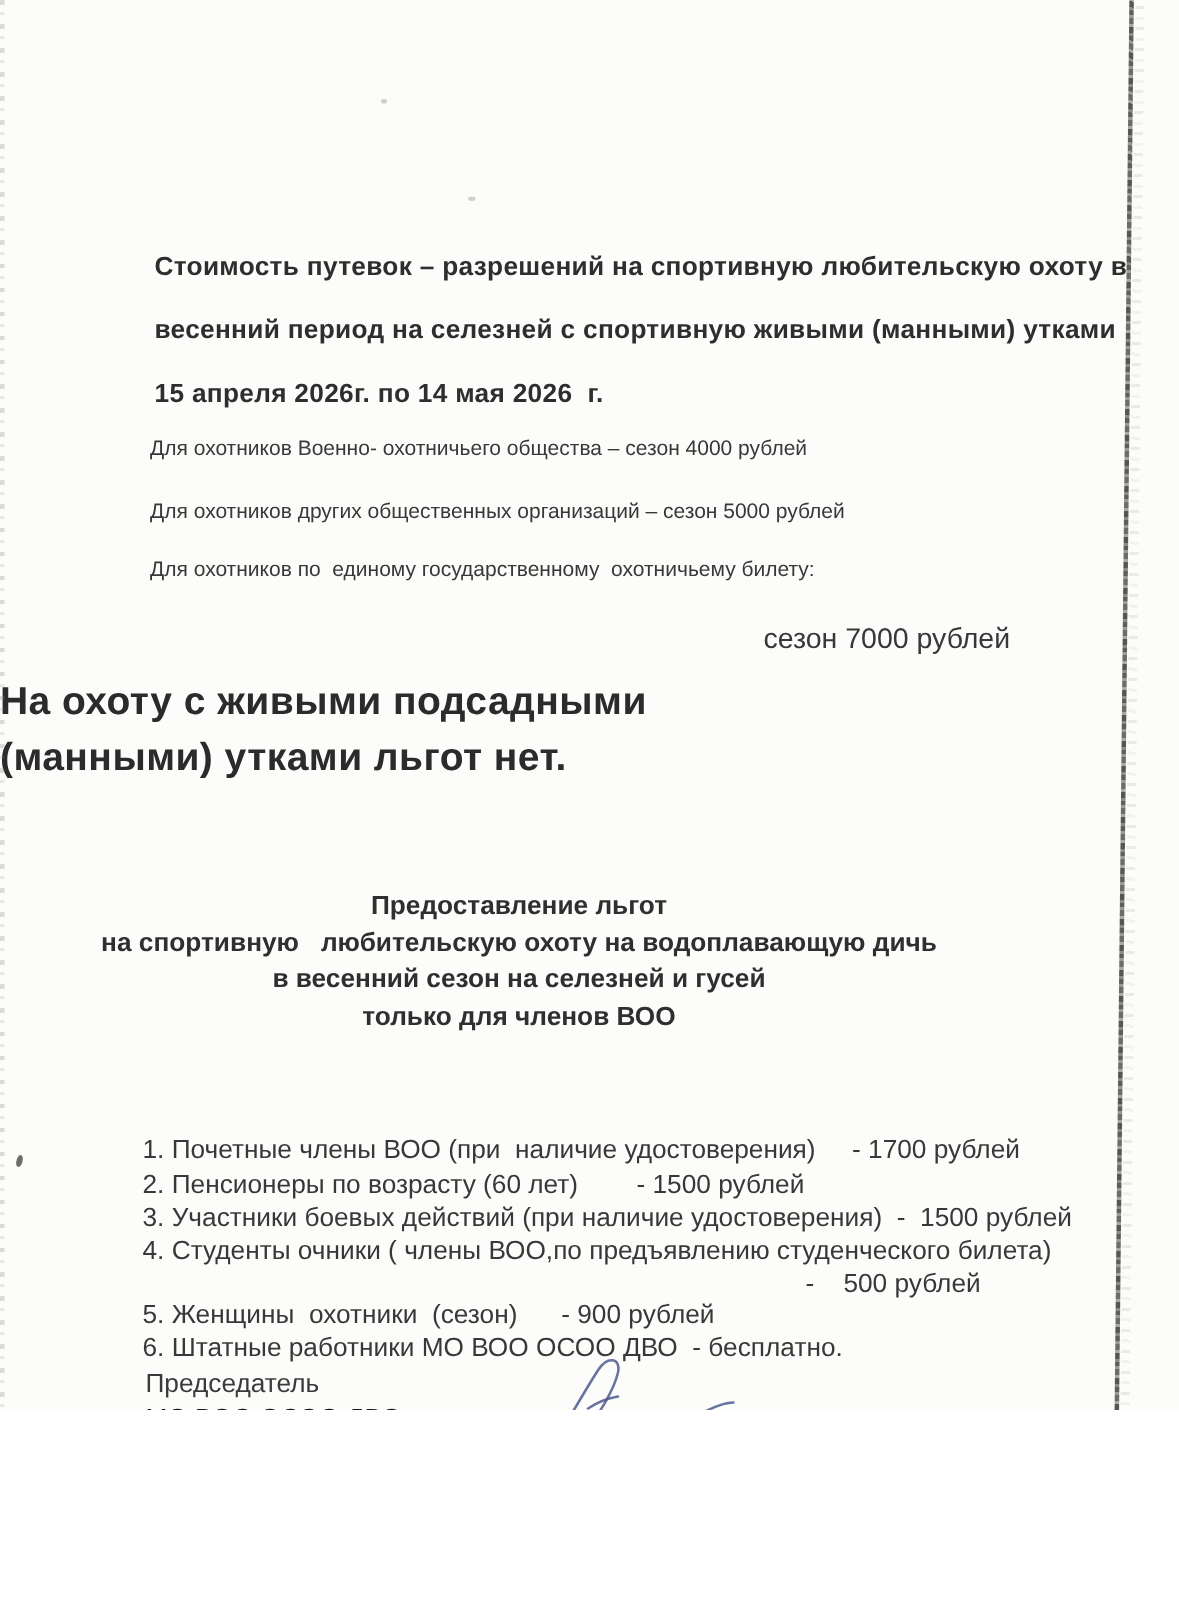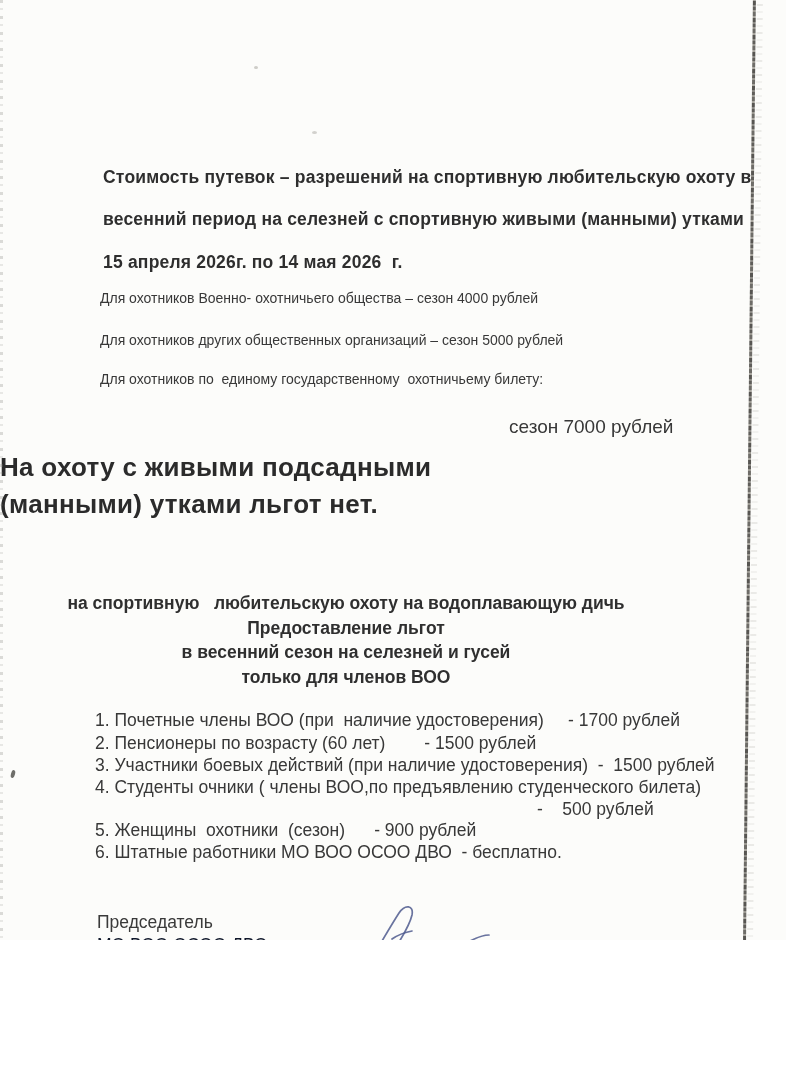--- a/index.html
+++ b/index.html
@@ -38,21 +38,21 @@
 
   
   .benefits-heading {
     position: absolute; top: 591px; left: 40px; width: 612px;
     text-align: center; font-weight: bold; font-size: 17.5px;
     line-height: 24.5px; color: #2f2f2f;
   }
   .benefits-heading div { white-space: pre; }
 
   
-  .item { left: 95px; font-size: 17.5px; color: #383838; }
+  .item { left: 95px; font-size: 17.5px; color: #383838; margin-top: 46px; }
   .item-1 { top: 710px; }
   .item-2 { top: 733px; }
   .item-3 { top: 755px; }
   .item-4 { top: 777px; }
   .item-4b { top: 799px; left: 537px; }
   .item-5 { top: 820px; }
   .item-6 { top: 842px; }
 
   
   .sig-title { left: 97px; top: 912px; font-size: 17.5px; color: #3a3a3a; }
@@ -101,22 +101,22 @@
   <div class="line price price-2">Для охотников других общественных организаций – сезон 5000 рублей</div>
   <div class="line price price-3">Для охотников по  единому государственному  охотничьему билету:</div>
   <div class="line season">сезон 7000 рублей</div>
 
   <div class="notice">
     <div>На охоту с живыми подсадными</div>
     <div>(манными) утками льгот нет.</div>
   </div>
 
   <div class="benefits-heading">
+    <div>Предоставление льгот</div>
     <div>на спортивную   любительскую охоту на водоплавающую дичь</div>
-    <div>Предоставление льгот</div>
     <div>в весенний сезон на селезней и гусей</div>
     <div>только для членов ВОО</div>
   </div>
 
   <div class="line item item-1">1. Почетные члены ВОО (при  наличие удостоверения)     - 1700 рублей</div>
   <div class="line item item-2">2. Пенсионеры по возрасту (60 лет)        - 1500 рублей</div>
   <div class="line item item-3">3. Участники боевых действий (при наличие удостоверения)  -  1500 рублей</div>
   <div class="line item item-4">4. Студенты очники ( члены ВОО,по предъявлению студенческого билета)</div>
   <div class="line item item-4b">-    500 рублей</div>
   <div class="line item item-5">5. Женщины  охотники  (сезон)      - 900 рублей</div>

